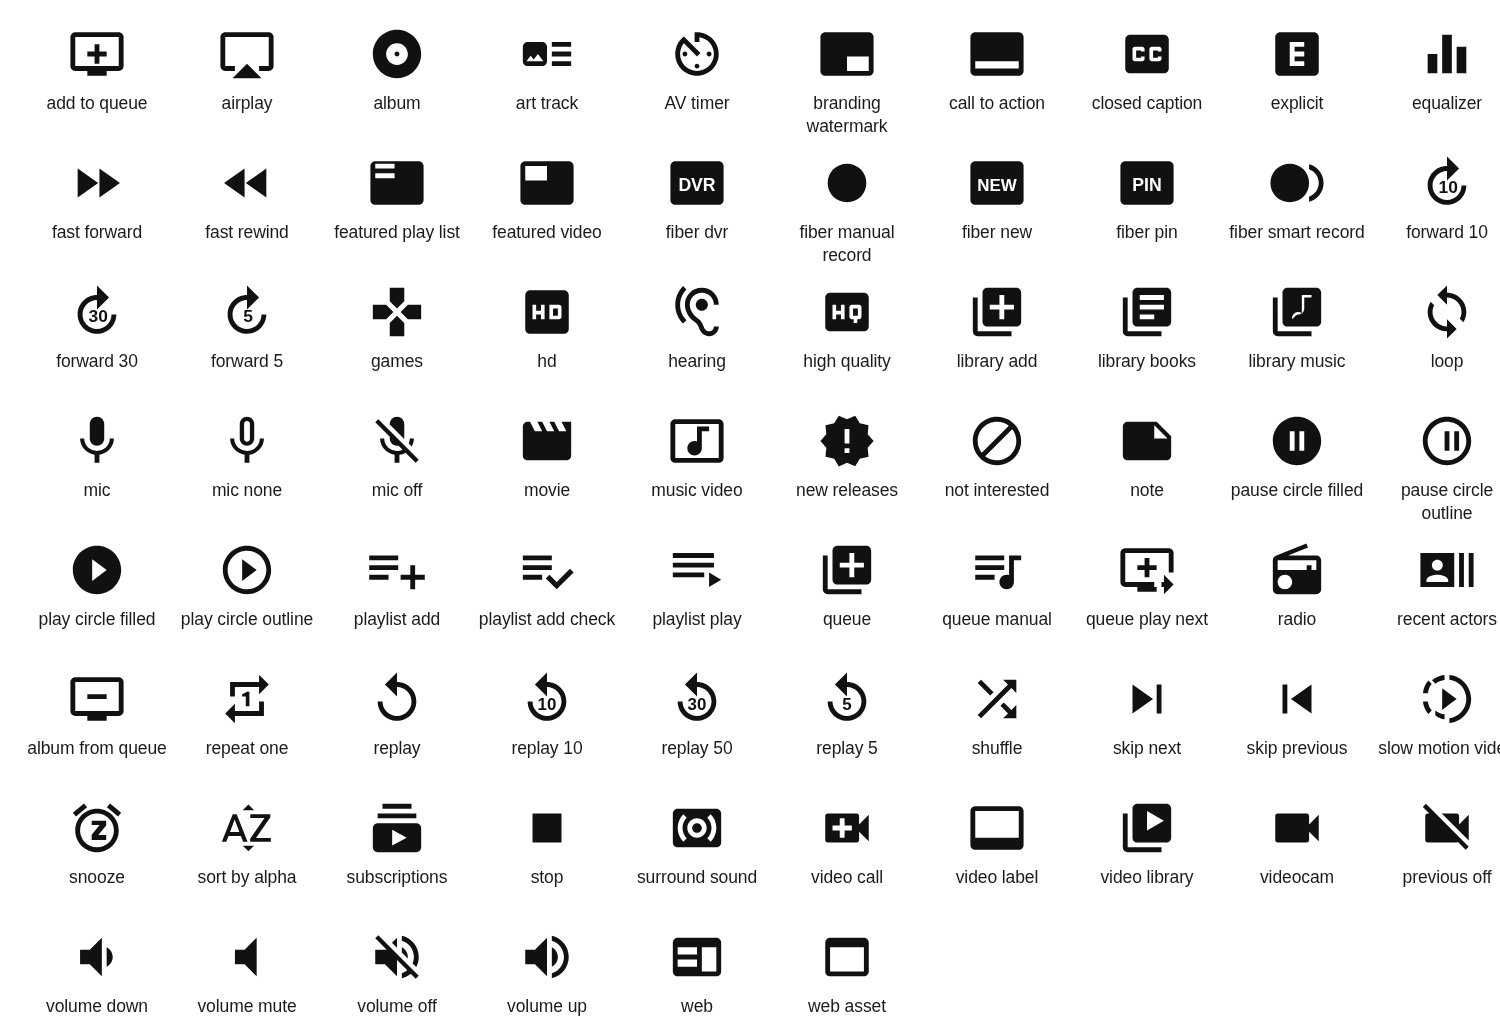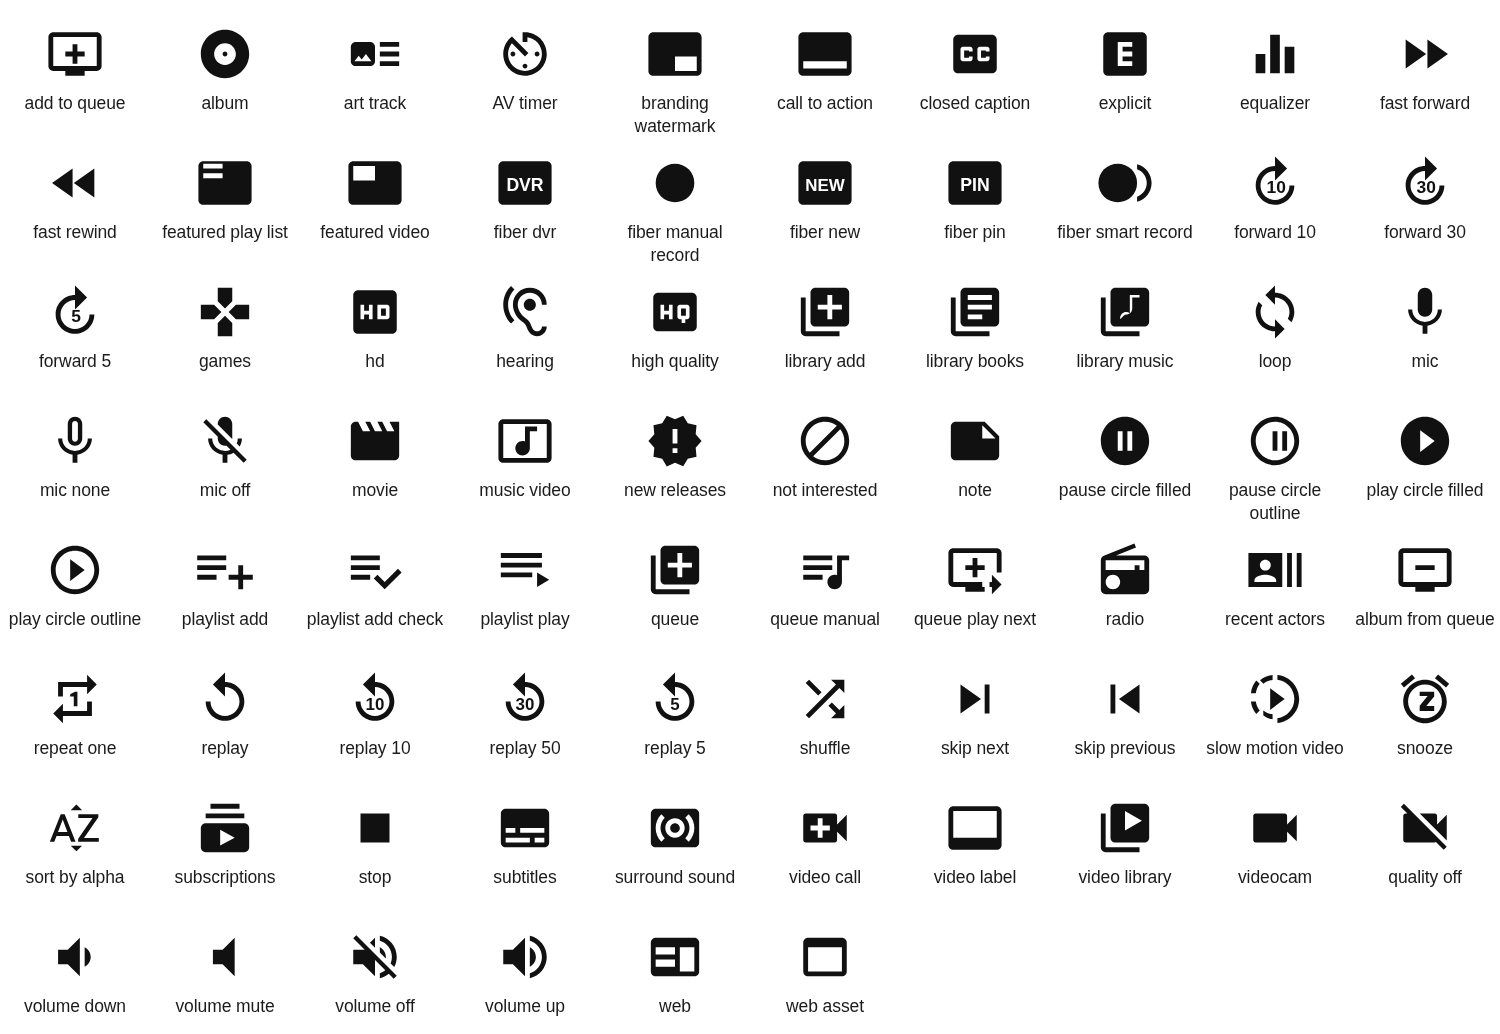--- a/index.html
+++ b/index.html
@@ -15,20 +15,21 @@
     color: #1a1a1a;
     -webkit-font-smoothing: antialiased;
   }
   #icon-grid {
     display: grid;
     grid-template-columns: repeat(10, 150px);
     grid-template-rows: repeat(8, 129px);
     width: 1500px;
     height: 1034px;
     padding-top: 6px;
+    padding-left: 22px;
   }
   .cell {
     display: flex;
     flex-direction: column;
     align-items: center;
     justify-content: flex-start;
     padding-top: 16px;
     position: relative;
   }
   .glyph {
@@ -64,20 +65,28 @@
       <div class="glyph">
         <svg viewBox="0 0 24 24" xmlns="http://www.w3.org/2000/svg">
           <path d="M21 3H3c-1.1 0-2 .9-2 2v12c0 1.1.9 2 2 2h5v2h8v-2h5c1.1 0 2-.9 2-2V5c0-1.1-.9-2-2-2zm0 14H3V5h18v12zm-10-1h2v-3h3v-2h-3V8h-2v3H8v2h3v3z"></path>
         </svg>
       </div>
       <div class="label">add to queue</div>
     </div>
     <div class="cell">
       <div class="glyph">
         <svg viewBox="0 0 24 24" xmlns="http://www.w3.org/2000/svg">
+          <path d="M6 22h12l-6-6zM21 3H3c-1.1 0-2 .9-2 2v12c0 1.1.9 2 2 2h4v-2H3V5h18v12h-4v2h4c1.1 0 2-.9 2-2V5c0-1.1-.9-2-2-2z"></path>
+        </svg>
+      </div>
+      <div class="label">airplay</div>
+    </div>
+    <div class="cell">
+      <div class="glyph">
+        <svg viewBox="0 0 24 24" xmlns="http://www.w3.org/2000/svg">
           <path d="M12 2C6.48 2 2 6.48 2 12s4.48 10 10 10 10-4.48 10-10S17.52 2 12 2zm0 14.5c-2.49 0-4.5-2.01-4.5-4.5S9.51 7.5 12 7.5s4.5 2.01 4.5 4.5-2.01 4.5-4.5 4.5zm0-5.5c-.55 0-1 .45-1 1s.45 1 1 1 1-.45 1-1-.45-1-1-1z"></path>
         </svg>
       </div>
       <div class="label">album</div>
     </div>
     <div class="cell">
       <div class="glyph">
         <svg viewBox="0 0 24 24" xmlns="http://www.w3.org/2000/svg">
           <path d="M22 13h-8v-2h8v2zm0-6h-8v2h8V7zm-8 10h8v-2h-8v2zm-2-8v6c0 1.1-.9 2-2 2H4c-1.1 0-2-.9-2-2V9c0-1.1.9-2 2-2h6c1.1 0 2 .9 2 2zm-1.5 6l-2.25-3-1.75 2.26-1.25-1.51L3.5 15h7z"></path>
         </svg>
@@ -570,28 +579,20 @@
       <div class="glyph">
         <svg viewBox="0 0 24 24" xmlns="http://www.w3.org/2000/svg">
           <path d="M6 6h12v12H6z"></path>
         </svg>
       </div>
       <div class="label">stop</div>
     </div>
     <div class="cell">
       <div class="glyph">
         <svg viewBox="0 0 24 24" xmlns="http://www.w3.org/2000/svg">
-          <path d="M20 4H4c-1.1 0-1.99.9-1.99 2L2 18c0 1.1.9 2 2 2h16c1.1 0 2-.9 2-2V6c0-1.1-.9-2-2-2zM4 12h4v2H4v-2zm10 6H4v-2h10v2zm6 0h-4v-2h4v2zm0-4H10v-2h10v2z"></path>
-        </svg>
-      </div>
-      <div class="label">subtitles</div>
-    </div>
-    <div class="cell">
-      <div class="glyph">
-        <svg viewBox="0 0 24 24" xmlns="http://www.w3.org/2000/svg">
           <path d="M20 4H4c-1.1 0-2 .9-2 2v12c0 1.1.9 2 2 2h16c1.1 0 2-.9 2-2V6c0-1.1-.9-2-2-2zM7.76 16.24l-1.41 1.41C4.78 16.1 4 14.05 4 12s.78-4.1 2.34-5.66l1.41 1.41C6.59 8.93 6 10.46 6 12s.59 3.07 1.76 4.24zM12 16c-2.21 0-4-1.79-4-4s1.79-4 4-4 4 1.79 4 4-1.79 4-4 4zm5.66 1.66l-1.41-1.41C17.41 15.07 18 13.54 18 12s-.59-3.07-1.76-4.24l1.41-1.41C19.22 7.9 20 9.95 20 12s-.78 4.1-2.34 5.66zM12 10c-1.1 0-2 .9-2 2s.9 2 2 2 2-.9 2-2-.9-2-2-2z"></path>
         </svg>
       </div>
       <div class="label">surround sound</div>
     </div>
     <div class="cell">
       <div class="glyph">
         <svg viewBox="0 0 24 24" xmlns="http://www.w3.org/2000/svg">
           <path d="M17 10.5V7c0-.55-.45-1-1-1H4c-.55 0-1 .45-1 1v10c0 .55.45 1 1 1h12c.55 0 1-.45 1-1v-3.5l4 4v-11l-4 4zM14 13h-3v3H9v-3H6v-2h3V8h2v3h3v2z"></path>
         </svg>
@@ -621,21 +622,21 @@
         </svg>
       </div>
       <div class="label">videocam</div>
     </div>
     <div class="cell">
       <div class="glyph">
         <svg viewBox="0 0 24 24" xmlns="http://www.w3.org/2000/svg">
           <path d="M21 6.5l-4 4V7c0-.55-.45-1-1-1H9.82L21 17.18V6.5zM3.27 2L2 3.27 4.73 6H4c-.55 0-1 .45-1 1v10c0 .55.45 1 1 1h12c.21 0 .39-.08.54-.18L19.73 21 21 19.73 3.27 2z"></path>
         </svg>
       </div>
-      <div class="label">quality off</div>
+      <div class="label">previous off</div>
     </div>
     <div class="cell">
       <div class="glyph">
         <svg viewBox="0 0 24 24" xmlns="http://www.w3.org/2000/svg">
           <path d="M18.5 12c0-1.77-1.02-3.29-2.5-4.03v8.05c1.48-.73 2.5-2.25 2.5-4.02zM5 9v6h4l5 5V4L9 9H5z"></path>
         </svg>
       </div>
       <div class="label">volume down</div>
     </div>
     <div class="cell">

